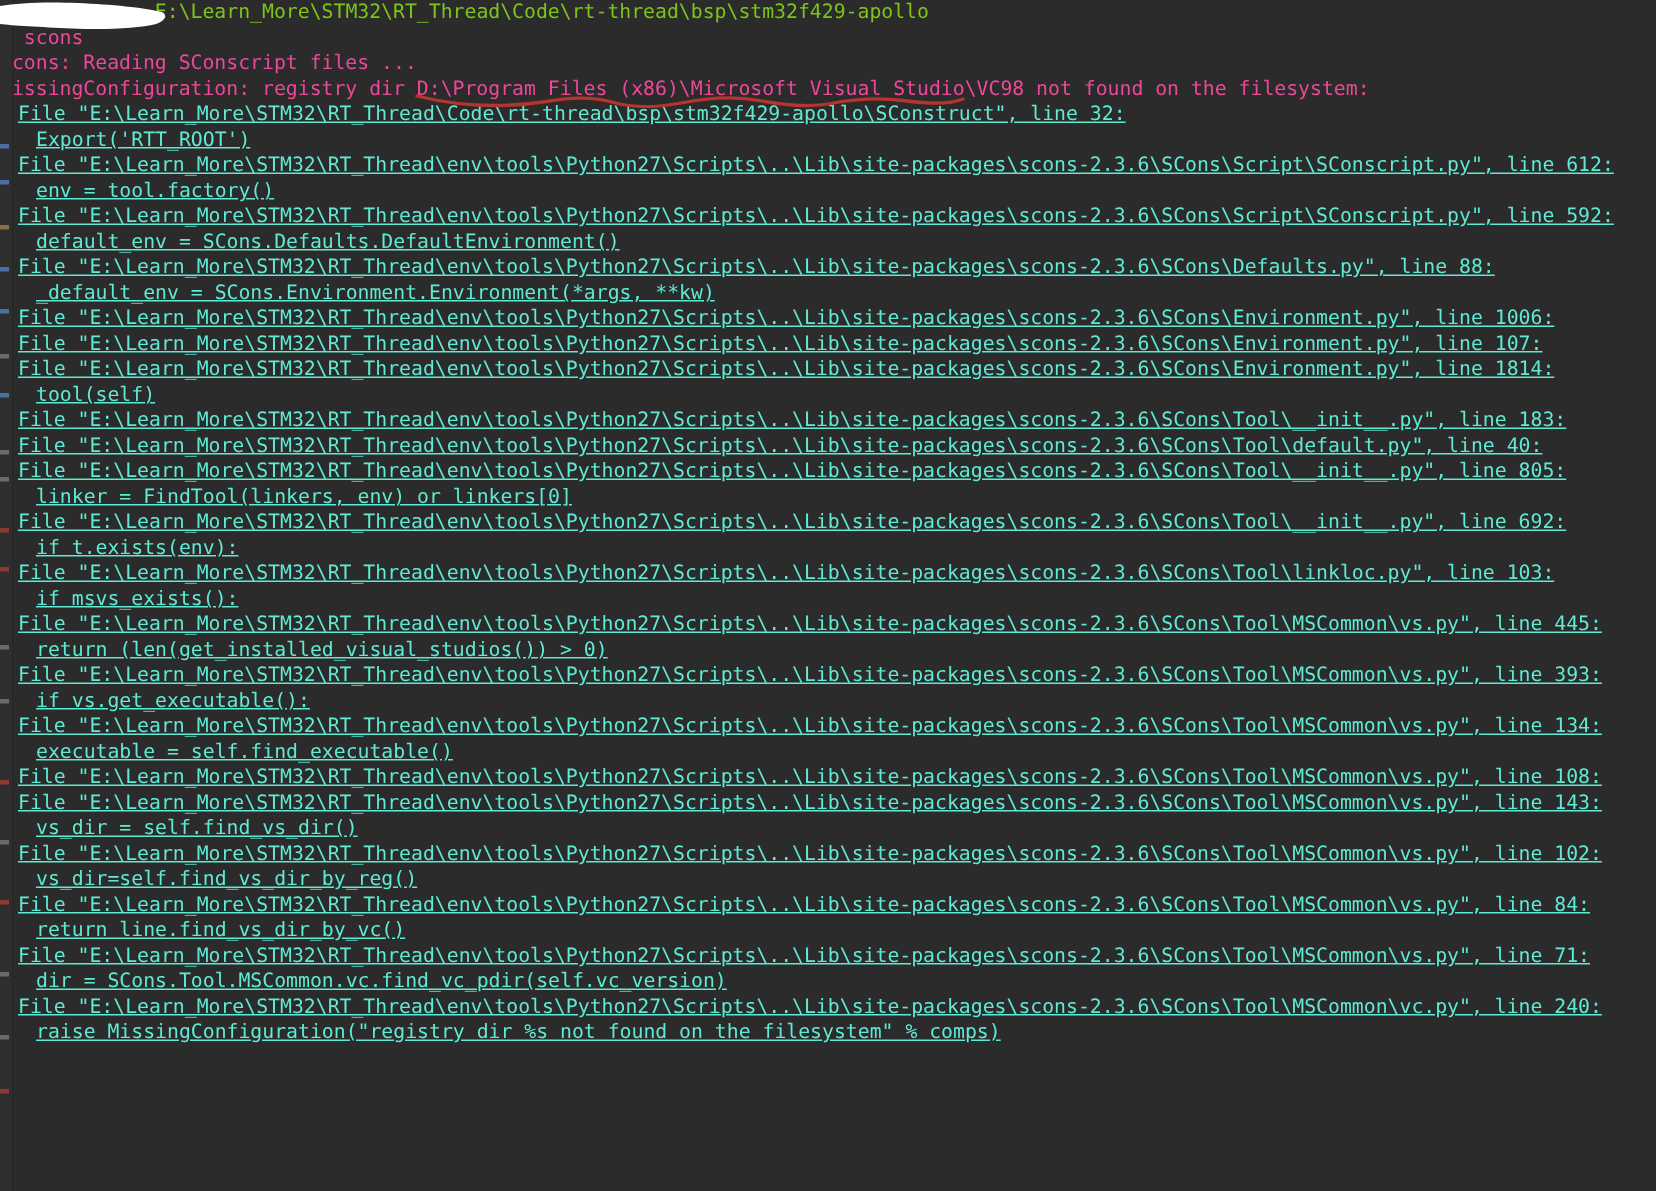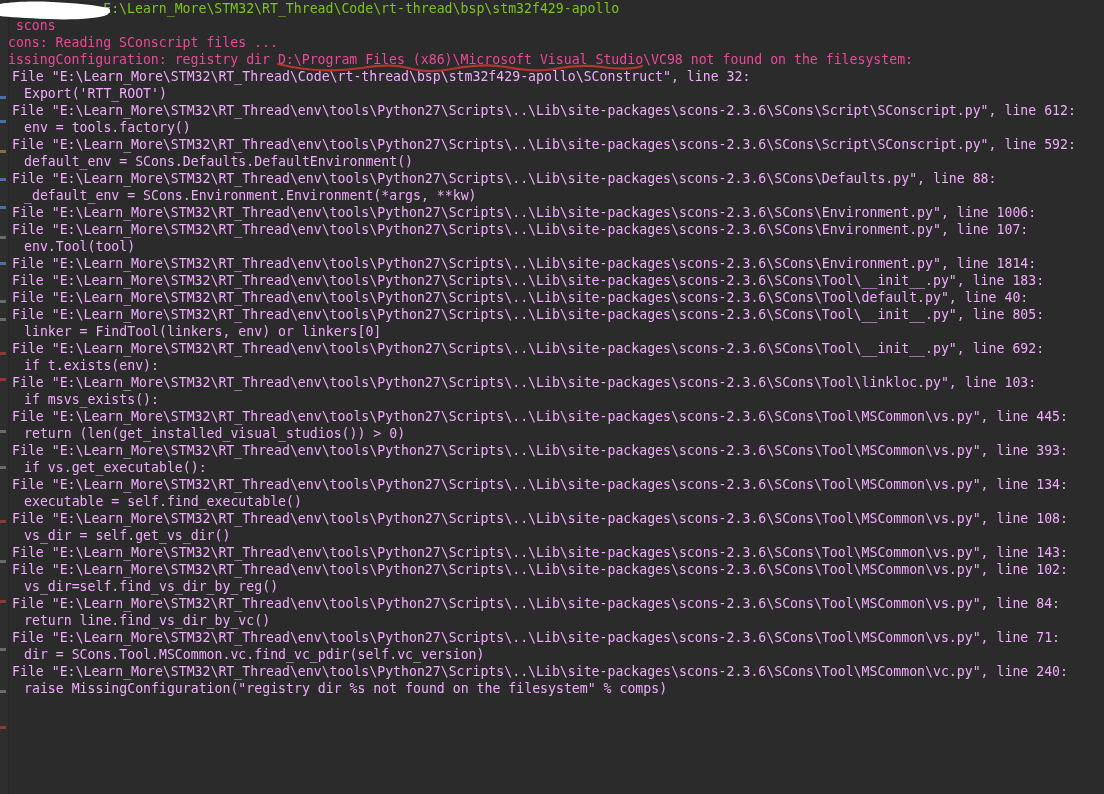--- a/index.html
+++ b/index.html
@@ -60,21 +60,21 @@
     color: #d8d8d2;
     padding-left: 0px;
     font-family: "DejaVu Sans Mono", "Liberation Mono", monospace;
   }
 
   .line .ind { display: inline-block; width: 12px; }
 
   .c-green  { color: #7cc518; }
   .c-prompt { color: #8a8a8a; }
   .c-text   { color: #ec4899; }
-  .c-dim    { color: #f0abfc; }
+  .c-dim    { color: #5eead4; text-decoration: underline; }
 
   
   #redaction {
     position: absolute;
     left: 0px;
     top: 1px;
     width: 112px;
     height: 19px;
     z-index: 5;
     pointer-events: none;
@@ -121,46 +121,46 @@
     </div>
 
   <div id="screen">
       <div class="line"><span class="c-text">             </span><span class="c-green">E:\Learn_More\STM32\RT_Thread\Code\rt-thread\bsp\stm32f429-apollo</span></div>
       <div class="line"><span class="c-prompt">&gt; </span><span class="c-text">scons</span></div>
       <div class="line"><span class="c-text">scons: Reading SConscript files ...</span></div>
       <div class="line"><span class="c-text">MissingConfiguration: registry dir D:\Program Files (x86)\Microsoft Visual Studio\VC98 not found on the filesystem:</span></div>
       <div class="line"><span class="ind"></span><span class="c-dim">File "E:\Learn_More\STM32\RT_Thread\Code\rt-thread\bsp\stm32f429-apollo\SConstruct", line 32:</span></div>
       <div class="line"><span class="ind"></span><span class="ind"></span><span class="c-dim">Export('RTT_ROOT')</span></div>
       <div class="line"><span class="ind"></span><span class="c-dim">File "E:\Learn_More\STM32\RT_Thread\env\tools\Python27\Scripts\..\Lib\site-packages\scons-2.3.6\SCons\Script\SConscript.py", line 612:</span></div>
-      <div class="line"><span class="ind"></span><span class="ind"></span><span class="c-dim">env = tools.factory()</span></div>
+      <div class="line"><span class="ind"></span><span class="ind"></span><span class="c-dim">env = tool.factory()</span></div>
       <div class="line"><span class="ind"></span><span class="c-dim">File "E:\Learn_More\STM32\RT_Thread\env\tools\Python27\Scripts\..\Lib\site-packages\scons-2.3.6\SCons\Script\SConscript.py", line 592:</span></div>
       <div class="line"><span class="ind"></span><span class="ind"></span><span class="c-dim">default_env = SCons.Defaults.DefaultEnvironment()</span></div>
       <div class="line"><span class="ind"></span><span class="c-dim">File "E:\Learn_More\STM32\RT_Thread\env\tools\Python27\Scripts\..\Lib\site-packages\scons-2.3.6\SCons\Defaults.py", line 88:</span></div>
       <div class="line"><span class="ind"></span><span class="ind"></span><span class="c-dim">_default_env = SCons.Environment.Environment(*args, **kw)</span></div>
       <div class="line"><span class="ind"></span><span class="c-dim">File "E:\Learn_More\STM32\RT_Thread\env\tools\Python27\Scripts\..\Lib\site-packages\scons-2.3.6\SCons\Environment.py", line 1006:</span></div>
       <div class="line"><span class="ind"></span><span class="c-dim">File "E:\Learn_More\STM32\RT_Thread\env\tools\Python27\Scripts\..\Lib\site-packages\scons-2.3.6\SCons\Environment.py", line 107:</span></div>
-      <div class="line"><span class="ind"></span><span class="ind"></span><span class="c-dim">env.Tool(tool)</span></div>
       <div class="line"><span class="ind"></span><span class="c-dim">File "E:\Learn_More\STM32\RT_Thread\env\tools\Python27\Scripts\..\Lib\site-packages\scons-2.3.6\SCons\Environment.py", line 1814:</span></div>
+      <div class="line"><span class="ind"></span><span class="ind"></span><span class="c-dim">tool(self)</span></div>
       <div class="line"><span class="ind"></span><span class="c-dim">File "E:\Learn_More\STM32\RT_Thread\env\tools\Python27\Scripts\..\Lib\site-packages\scons-2.3.6\SCons\Tool\__init__.py", line 183:</span></div>
       <div class="line"><span class="ind"></span><span class="c-dim">File "E:\Learn_More\STM32\RT_Thread\env\tools\Python27\Scripts\..\Lib\site-packages\scons-2.3.6\SCons\Tool\default.py", line 40:</span></div>
       <div class="line"><span class="ind"></span><span class="c-dim">File "E:\Learn_More\STM32\RT_Thread\env\tools\Python27\Scripts\..\Lib\site-packages\scons-2.3.6\SCons\Tool\__init__.py", line 805:</span></div>
       <div class="line"><span class="ind"></span><span class="ind"></span><span class="c-dim">linker = FindTool(linkers, env) or linkers[0]</span></div>
       <div class="line"><span class="ind"></span><span class="c-dim">File "E:\Learn_More\STM32\RT_Thread\env\tools\Python27\Scripts\..\Lib\site-packages\scons-2.3.6\SCons\Tool\__init__.py", line 692:</span></div>
       <div class="line"><span class="ind"></span><span class="ind"></span><span class="c-dim">if t.exists(env):</span></div>
       <div class="line"><span class="ind"></span><span class="c-dim">File "E:\Learn_More\STM32\RT_Thread\env\tools\Python27\Scripts\..\Lib\site-packages\scons-2.3.6\SCons\Tool\linkloc.py", line 103:</span></div>
       <div class="line"><span class="ind"></span><span class="ind"></span><span class="c-dim">if msvs_exists():</span></div>
       <div class="line"><span class="ind"></span><span class="c-dim">File "E:\Learn_More\STM32\RT_Thread\env\tools\Python27\Scripts\..\Lib\site-packages\scons-2.3.6\SCons\Tool\MSCommon\vs.py", line 445:</span></div>
       <div class="line"><span class="ind"></span><span class="ind"></span><span class="c-dim">return (len(get_installed_visual_studios()) &gt; 0)</span></div>
       <div class="line"><span class="ind"></span><span class="c-dim">File "E:\Learn_More\STM32\RT_Thread\env\tools\Python27\Scripts\..\Lib\site-packages\scons-2.3.6\SCons\Tool\MSCommon\vs.py", line 393:</span></div>
       <div class="line"><span class="ind"></span><span class="ind"></span><span class="c-dim">if vs.get_executable():</span></div>
       <div class="line"><span class="ind"></span><span class="c-dim">File "E:\Learn_More\STM32\RT_Thread\env\tools\Python27\Scripts\..\Lib\site-packages\scons-2.3.6\SCons\Tool\MSCommon\vs.py", line 134:</span></div>
       <div class="line"><span class="ind"></span><span class="ind"></span><span class="c-dim">executable = self.find_executable()</span></div>
       <div class="line"><span class="ind"></span><span class="c-dim">File "E:\Learn_More\STM32\RT_Thread\env\tools\Python27\Scripts\..\Lib\site-packages\scons-2.3.6\SCons\Tool\MSCommon\vs.py", line 108:</span></div>
-      <div class="line"><span class="ind"></span><span class="ind"></span><span class="c-dim">vs_dir = self.get_vs_dir()</span></div>
       <div class="line"><span class="ind"></span><span class="c-dim">File "E:\Learn_More\STM32\RT_Thread\env\tools\Python27\Scripts\..\Lib\site-packages\scons-2.3.6\SCons\Tool\MSCommon\vs.py", line 143:</span></div>
+      <div class="line"><span class="ind"></span><span class="ind"></span><span class="c-dim">vs_dir = self.find_vs_dir()</span></div>
       <div class="line"><span class="ind"></span><span class="c-dim">File "E:\Learn_More\STM32\RT_Thread\env\tools\Python27\Scripts\..\Lib\site-packages\scons-2.3.6\SCons\Tool\MSCommon\vs.py", line 102:</span></div>
       <div class="line"><span class="ind"></span><span class="ind"></span><span class="c-dim">vs_dir=self.find_vs_dir_by_reg()</span></div>
       <div class="line"><span class="ind"></span><span class="c-dim">File "E:\Learn_More\STM32\RT_Thread\env\tools\Python27\Scripts\..\Lib\site-packages\scons-2.3.6\SCons\Tool\MSCommon\vs.py", line 84:</span></div>
       <div class="line"><span class="ind"></span><span class="ind"></span><span class="c-dim">return line.find_vs_dir_by_vc()</span></div>
       <div class="line"><span class="ind"></span><span class="c-dim">File "E:\Learn_More\STM32\RT_Thread\env\tools\Python27\Scripts\..\Lib\site-packages\scons-2.3.6\SCons\Tool\MSCommon\vs.py", line 71:</span></div>
       <div class="line"><span class="ind"></span><span class="ind"></span><span class="c-dim">dir = SCons.Tool.MSCommon.vc.find_vc_pdir(self.vc_version)</span></div>
       <div class="line"><span class="ind"></span><span class="c-dim">File "E:\Learn_More\STM32\RT_Thread\env\tools\Python27\Scripts\..\Lib\site-packages\scons-2.3.6\SCons\Tool\MSCommon\vc.py", line 240:</span></div>
       <div class="line"><span class="ind"></span><span class="ind"></span><span class="c-dim">raise MissingConfiguration("registry dir %s not found on the filesystem" % comps)</span></div>
     </div>
 

